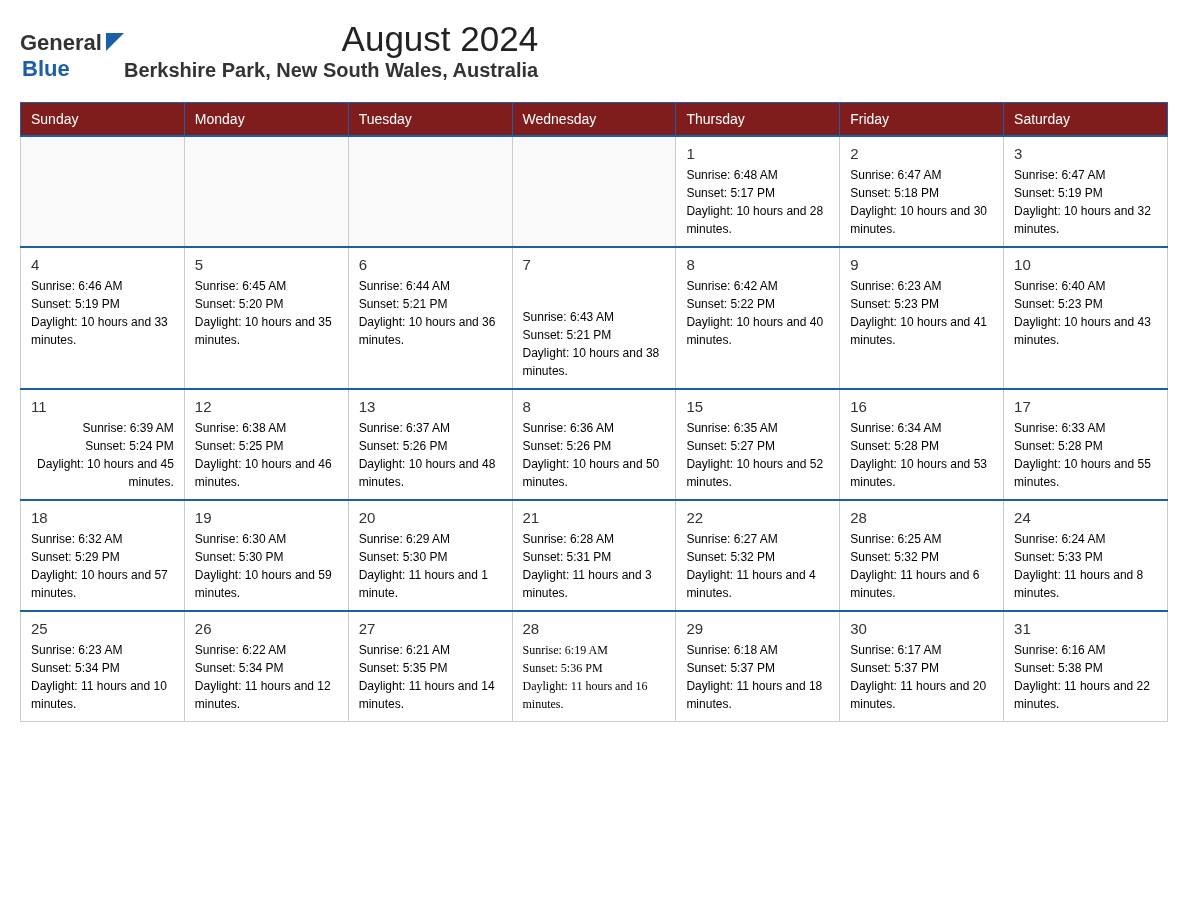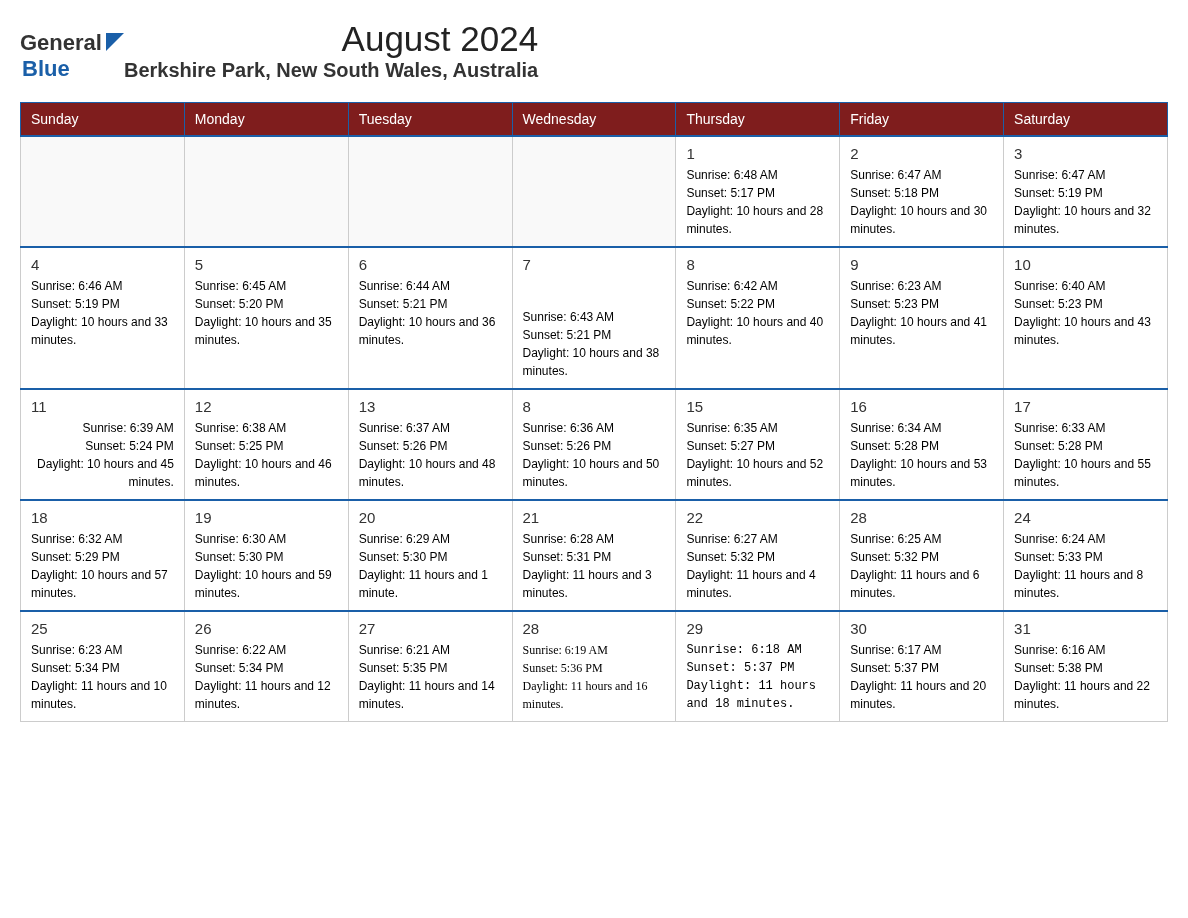--- a/index.html
+++ b/index.html
@@ -311,21 +311,21 @@
 Daylight: 11 hours and 14 minutes.</div>
         </td>
         <td>
           <span class="day-number">28</span>
           <div class="day-info" style="white-space: pre-line; font-family: Liberation Serif, serif;">Sunrise: 6:19 AM
 Sunset: 5:36 PM
 Daylight: 11 hours and 16 minutes.</div>
         </td>
         <td>
           <span class="day-number">29</span>
-          <div class="day-info" style="white-space: pre-line; font-family: Liberation Mono, monospace;">Sunrise: 6:18 AM
+          <div class="day-info" style="white-space: pre-line;">Sunrise: 6:18 AM
 Sunset: 5:37 PM
 Daylight: 11 hours and 18 minutes.</div>
         </td>
         <td>
           <span class="day-number">30</span>
           <div class="day-info" style="white-space: pre-line;">Sunrise: 6:17 AM
 Sunset: 5:37 PM
 Daylight: 11 hours and 20 minutes.</div>
         </td>
         <td>

